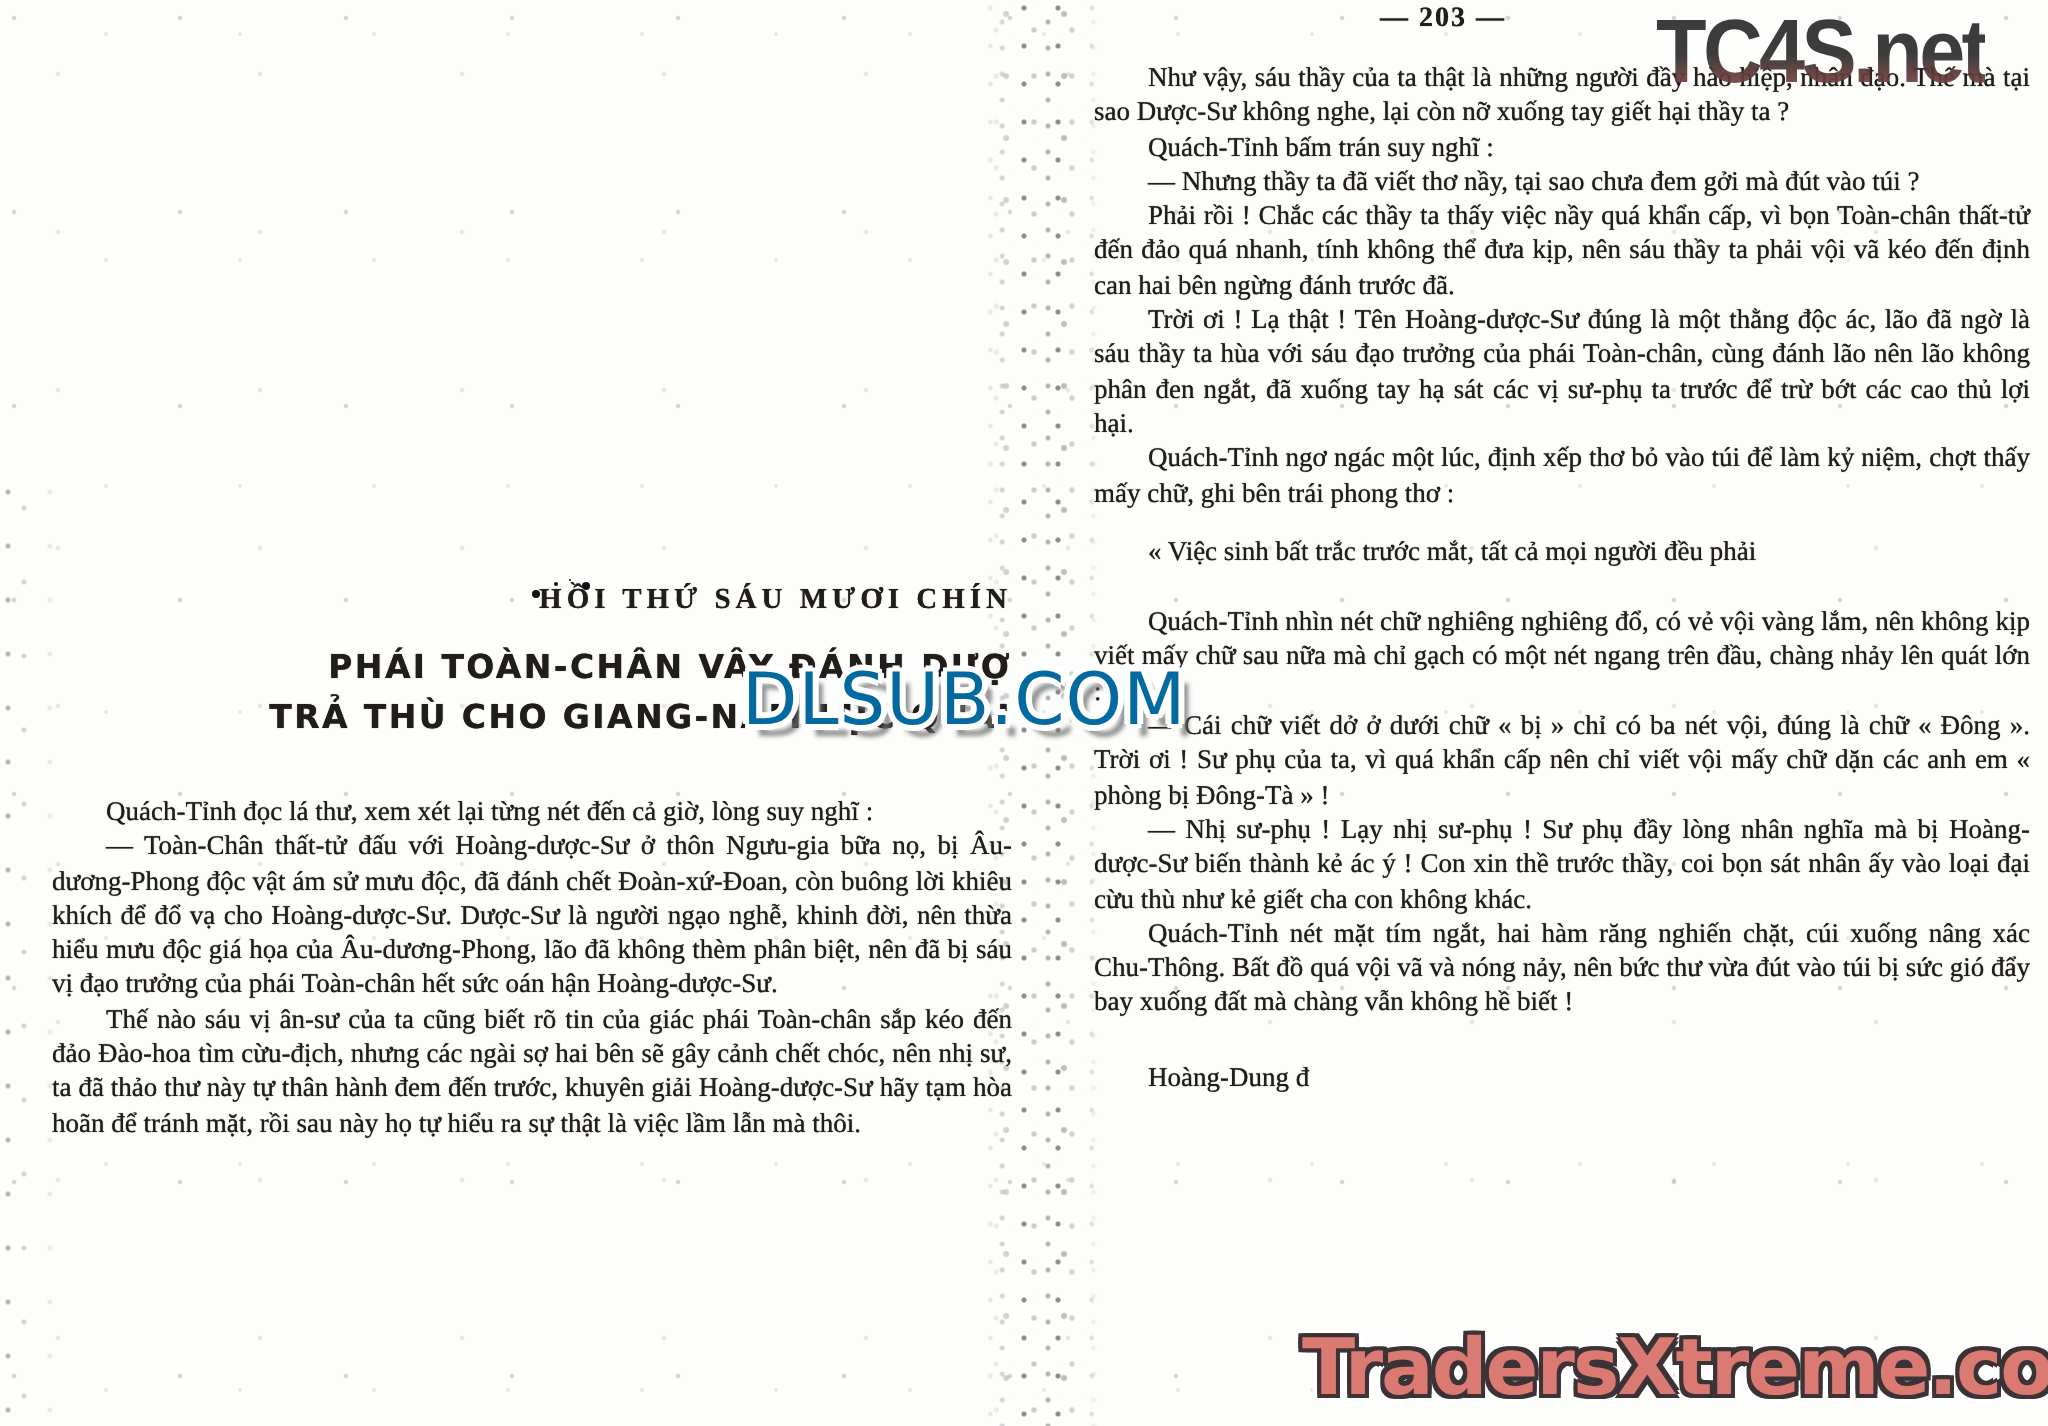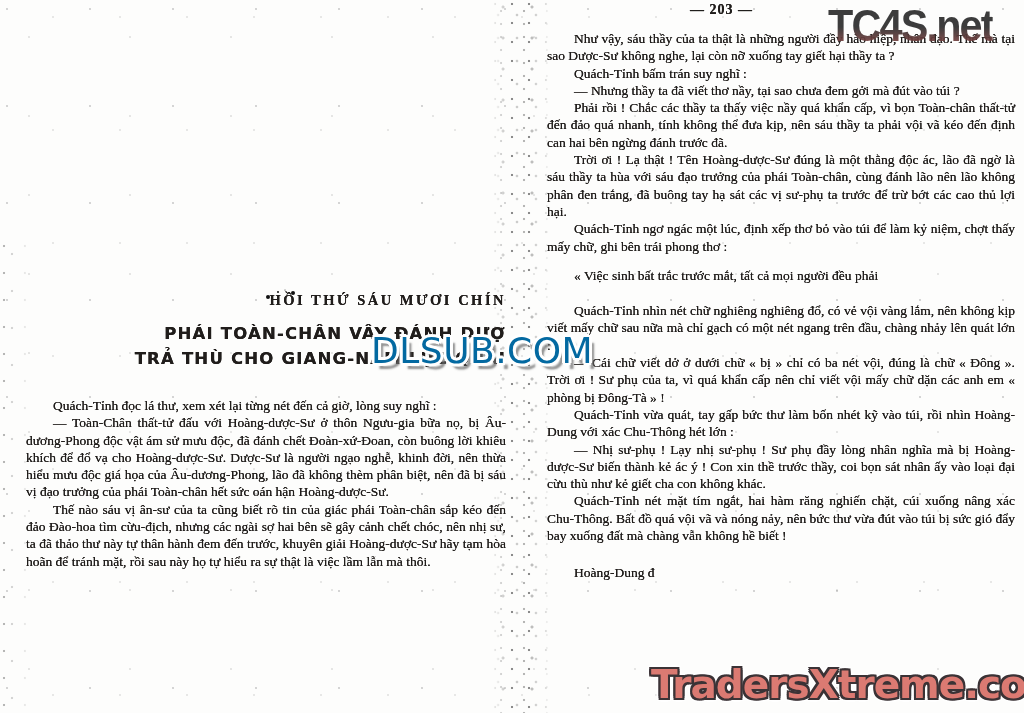--- a/index.html
+++ b/index.html
@@ -128,26 +128,25 @@
   </div>
 </div>
 
 <div class="page page-right">
   <span class="page-number">— 203 —</span>
   <div class="body-text">
     <p>Như vậy, sáu thầy của ta thật là những người đầy hào hiệp, nhân đạo. Thế mà tại sao Dược-Sư không nghe, lại còn nỡ xuống tay giết hại thầy ta ?</p>
     <p>Quách-Tỉnh bấm trán suy nghĩ :</p>
     <p>— Nhưng thầy ta đã viết thơ nầy, tại sao chưa đem gởi mà đút vào túi ?</p>
     <p>Phải rồi ! Chắc các thầy ta thấy việc nầy quá khẩn cấp, vì bọn Toàn-chân thất-tử đến đảo quá nhanh, tính không thể đưa kịp, nên sáu thầy ta phải vội vã kéo đến định can hai bên ngừng đánh trước đã.</p>
-    <p>Trời ơi ! Lạ thật ! Tên Hoàng-dược-Sư đúng là một thằng độc ác, lão đã ngờ là sáu thầy ta hùa với sáu đạo trưởng của phái Toàn-chân, cùng đánh lão nên lão không phân đen trắng, đã buông tay hạ sát các vị sư-phụ ta trước để trừ bớt các cao thủ lợi hại.</p>
+    <p>Trời ơi ! Lạ thật ! Tên Hoàng-dược-Sư đúng là một thằng độc ác, lão đã ngờ là sáu thầy ta hùa với sáu đạo trưởng của phái Toàn-chân, cùng đánh lão nên lão không phân đen ngắt, đã xuống tay hạ sát các vị sư-phụ ta trước để trừ bớt các cao thủ lợi hại.</p>
     <p>Quách-Tỉnh ngơ ngác một lúc, định xếp thơ bỏ vào túi để làm kỷ niệm, chợt thấy mấy chữ, ghi bên trái phong thơ :</p>
     <p class="quote-line">« Việc sinh bất trắc trước mắt, tất cả mọi người đều phải</p>
     <p>Quách-Tỉnh nhìn nét chữ nghiêng nghiêng đổ, có vẻ vội vàng lắm, nên không kịp viết mấy chữ sau nữa mà chỉ gạch có một nét ngang trên đầu, chàng nhảy lên quát lớn :</p>
     <p>— Cái chữ viết dở ở dưới chữ « bị » chỉ có ba nét vội, đúng là chữ « Đông ». Trời ơi ! Sư phụ của ta, vì quá khẩn cấp nên chỉ viết vội mấy chữ dặn các anh em « phòng bị Đông-Tà » !</p>
-    <p>Quách-Tỉnh vừa quát, tay gấp bức thư làm bốn nhét kỹ vào túi, rồi nhìn Hoàng-Dung với xác Chu-Thông hét lớn :</p>
     <p>— Nhị sư-phụ ! Lạy nhị sư-phụ ! Sư phụ đầy lòng nhân nghĩa mà bị Hoàng-dược-Sư biến thành kẻ ác ý ! Con xin thề trước thầy, coi bọn sát nhân ấy vào loại đại cừu thù như kẻ giết cha con không khác.</p>
     <p>Quách-Tỉnh nét mặt tím ngắt, hai hàm răng nghiến chặt, cúi xuống nâng xác Chu-Thông. Bất đồ quá vội vã và nóng nảy, nên bức thư vừa đút vào túi bị sức gió đẩy bay xuống đất mà chàng vẫn không hề biết !</p>
     <p class="last-frag">Hoàng-Dung đ</p>
   </div>
 </div>
 
 <div class="wm wm-tc4s">TC4S.net</div>
 <div class="wm wm-dlsub">DLSUB.COM</div>
 <div class="wm wm-traders">TradersXtreme.com</div>
 

